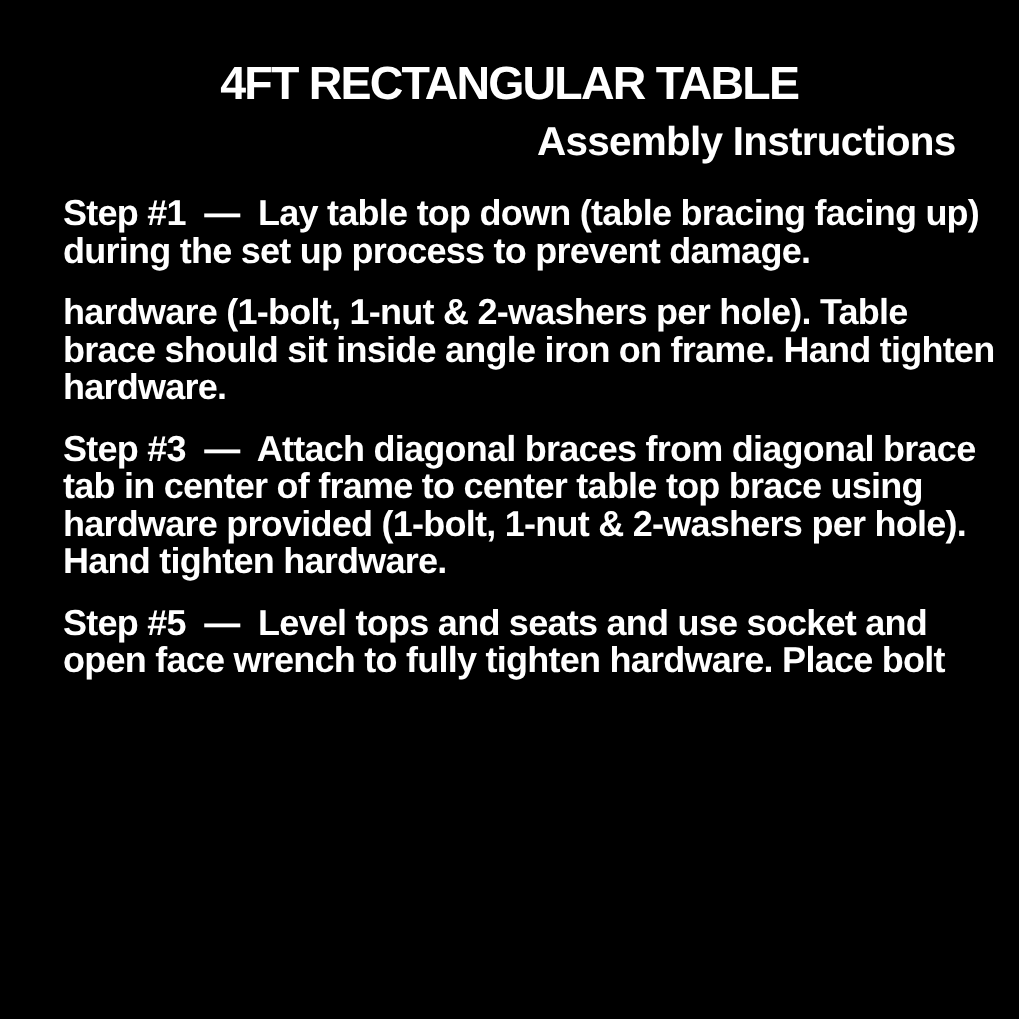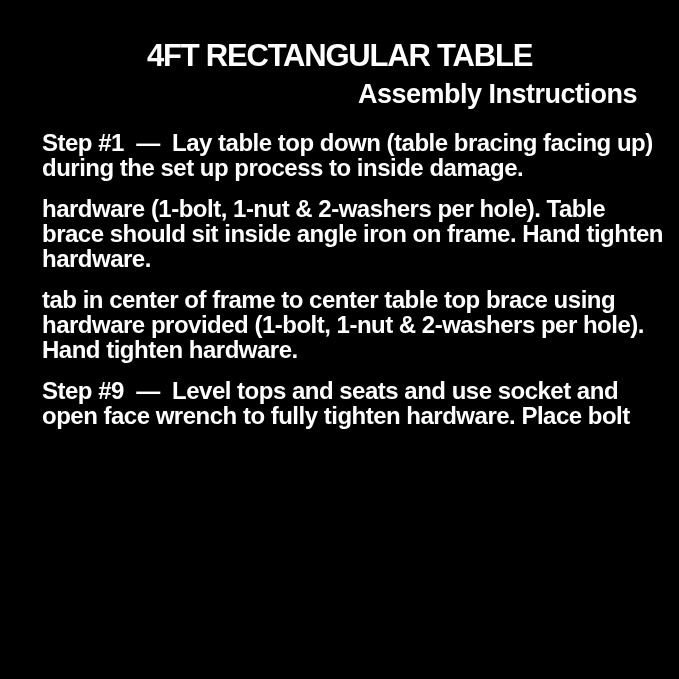--- a/index.html
+++ b/index.html
@@ -61,30 +61,31 @@
 </style>
 </head>
 <body style="background: rgb(0, 0, 0); color: rgb(255, 255, 255);">
 
 <div class="poster">
   <h1 class="title">4FT RECTANGULAR TABLE</h1>
   <h2 class="subtitle">Assembly Instructions</h2>
   <div class="steps">
       <p class="step">
         <span class="line">Step #1  —  Lay table top down (table bracing facing up)</span>
-        <span class="line">during the set up process to inside damage.</span>
+        <span class="line">during the set up process to prevent damage.</span>
       </p>
       <p class="step">
         <span class="line">hardware (1-bolt, 1-nut &amp; 2-washers per hole). Table</span>
         <span class="line">brace should sit inside angle iron on frame. Hand tighten</span>
         <span class="line">hardware.</span>
       </p>
       <p class="step">
+        <span class="line">Step #3  —  Attach diagonal braces from diagonal brace</span>
         <span class="line">tab in center of frame to center table top brace using</span>
         <span class="line">hardware provided (1-bolt, 1-nut &amp; 2-washers per hole).</span>
         <span class="line">Hand tighten hardware.</span>
       </p>
       <p class="step">
-        <span class="line">Step #9  —  Level tops and seats and use socket and</span>
+        <span class="line">Step #5  —  Level tops and seats and use socket and</span>
         <span class="line">open face wrench to fully tighten hardware. Place bolt</span>
       </p>
     </div>
 </div>
 
 </body></html>

